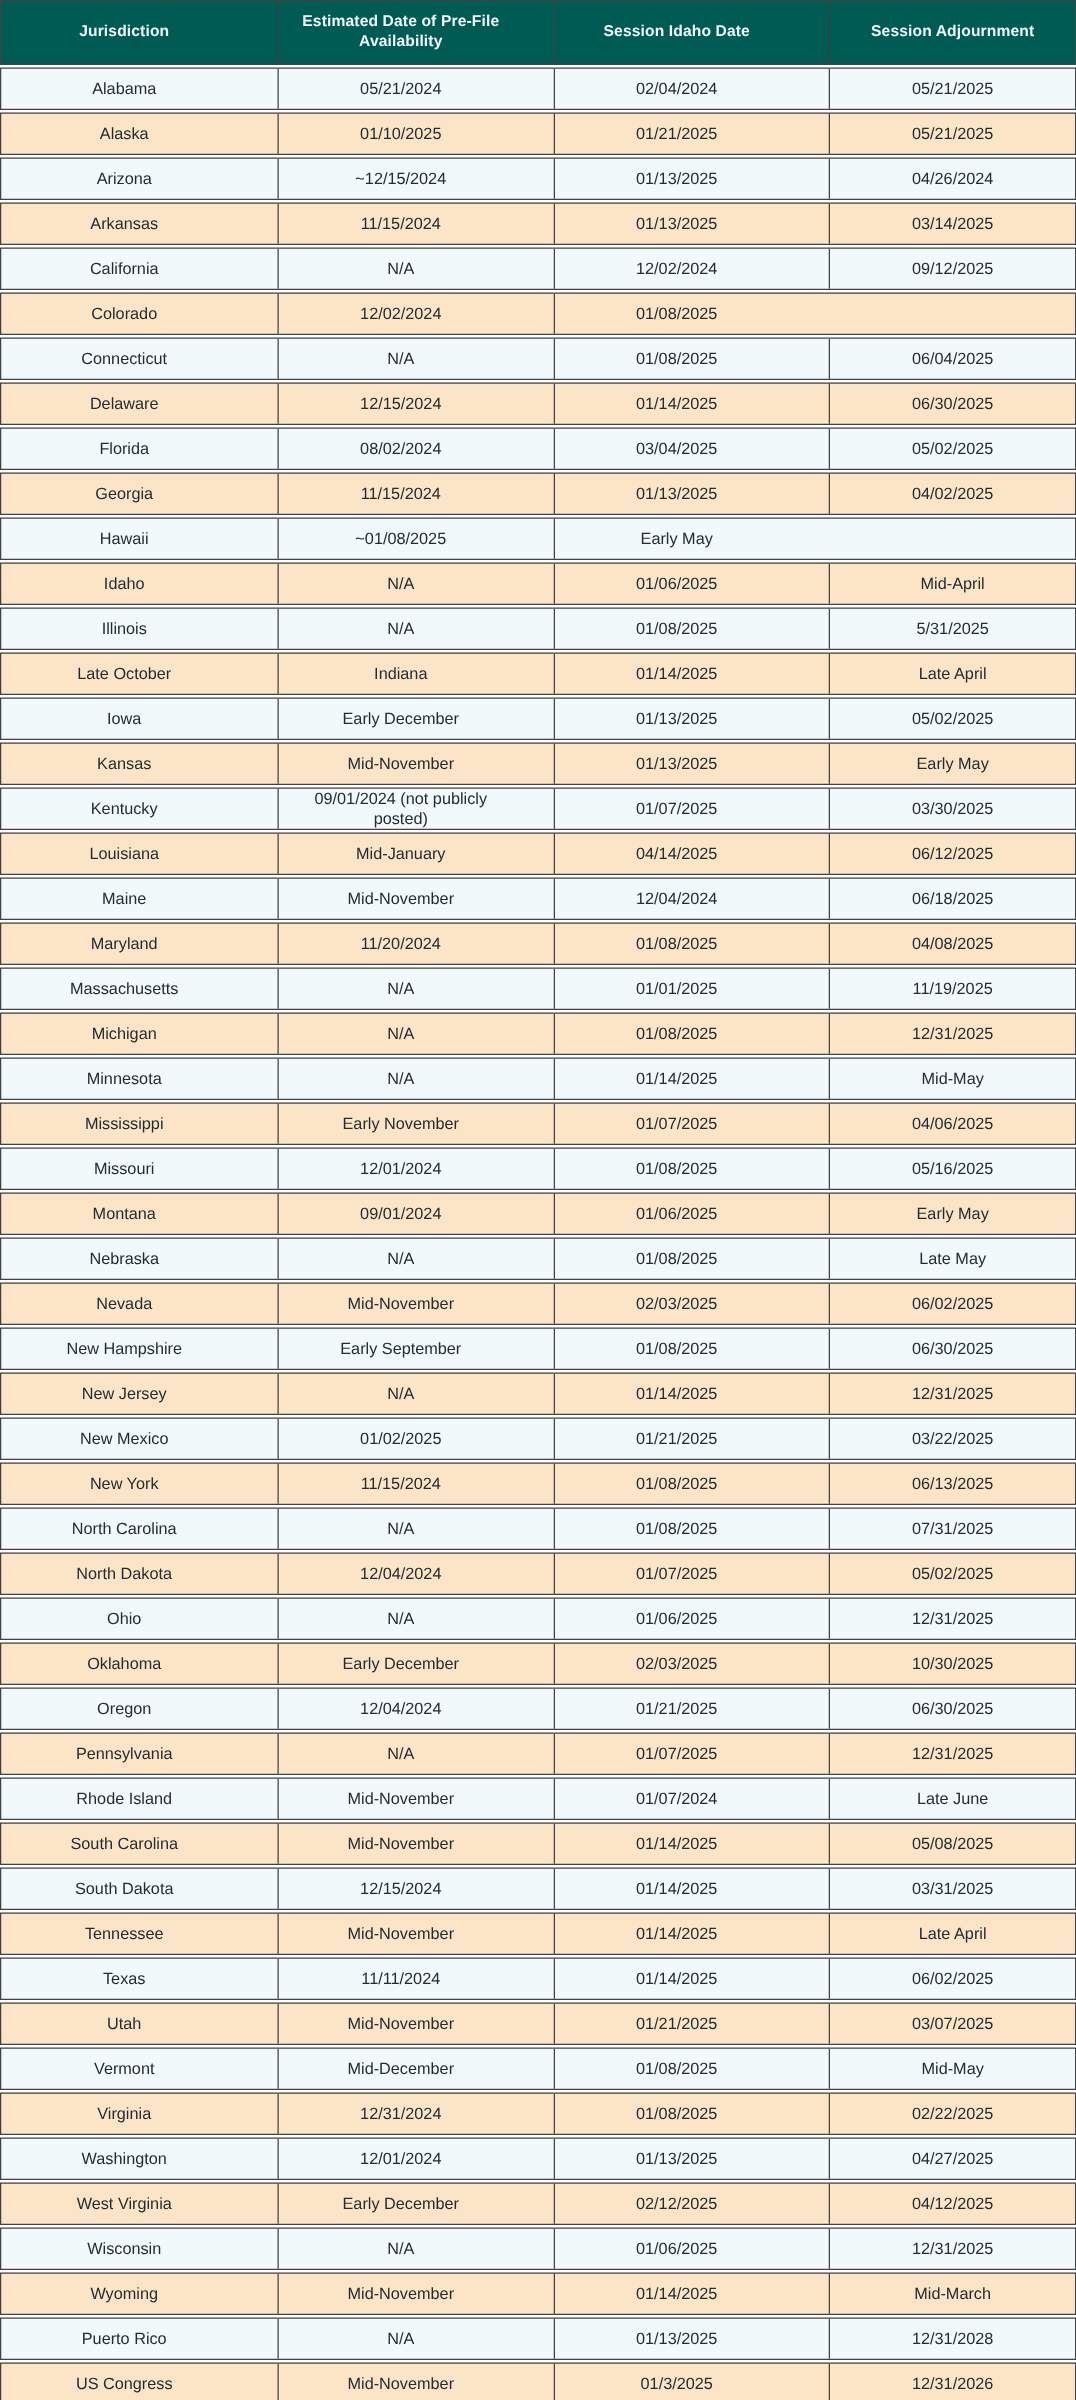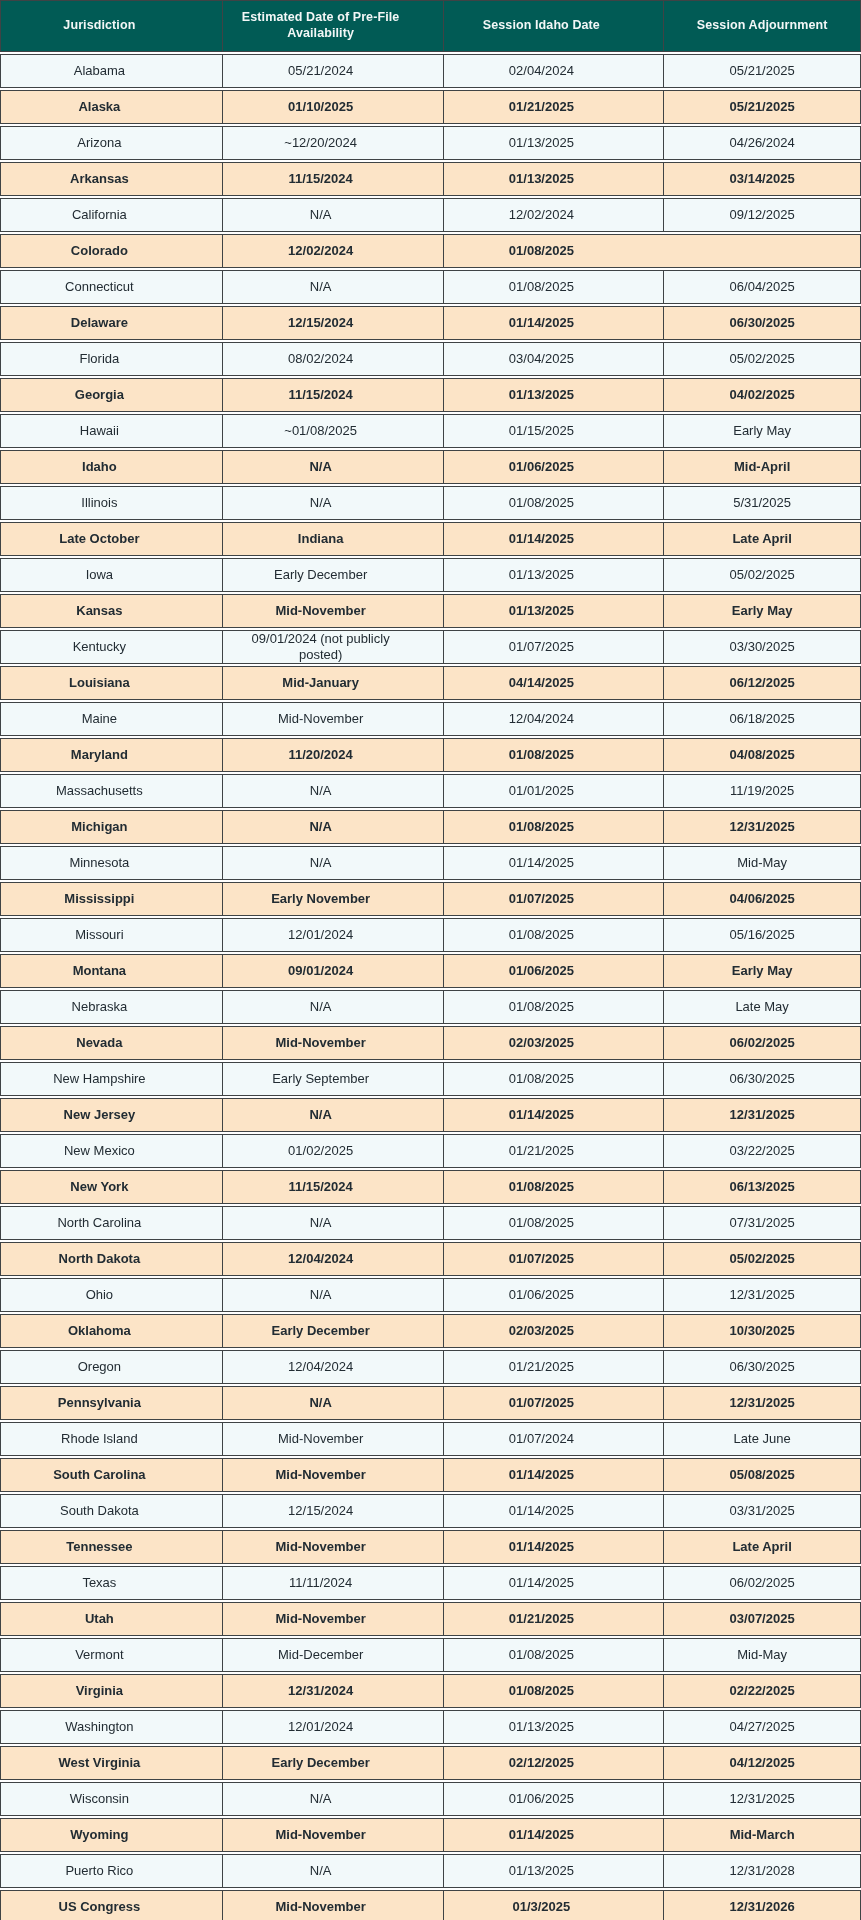--- a/index.html
+++ b/index.html
@@ -24,21 +24,20 @@
   .row{
     display:grid;
     grid-template-columns:repeat(4,1fr);
     border:1px solid var(--border);
     margin-bottom:2px;
     background:var(--row-light);
     gap:24px;
   }
   .row.alt{
     background:var(--row-peach);
-    font-weight:bold;
   }
   .row.header{
     background:var(--header-bg);
     color:var(--header-text);
     height:52px;
   }
   .cell{
     min-height:32px;
     display:flex;
     align-items:center;
@@ -75,21 +74,21 @@
     <div class="cell">05/21/2025</div>
   </div>
       <div class="row body alt">
     <div class="cell">Alaska</div>
     <div class="cell">01/10/2025</div>
     <div class="cell">01/21/2025</div>
     <div class="cell">05/21/2025</div>
   </div>
       <div class="row body">
     <div class="cell">Arizona</div>
-    <div class="cell">~12/20/2024</div>
+    <div class="cell">~12/15/2024</div>
     <div class="cell">01/13/2025</div>
     <div class="cell">04/26/2024</div>
   </div>
       <div class="row body alt">
     <div class="cell">Arkansas</div>
     <div class="cell">11/15/2024</div>
     <div class="cell">01/13/2025</div>
     <div class="cell">03/14/2025</div>
   </div>
       <div class="row body">
@@ -123,21 +122,20 @@
   </div>
       <div class="row body alt">
     <div class="cell">Georgia</div>
     <div class="cell">11/15/2024</div>
     <div class="cell">01/13/2025</div>
     <div class="cell">04/02/2025</div>
   </div>
       <div class="row body">
     <div class="cell">Hawaii</div>
     <div class="cell">~01/08/2025</div>
-    <div class="cell">01/15/2025</div>
     <div class="cell">Early May</div>
   </div>
       <div class="row body alt">
     <div class="cell">Idaho</div>
     <div class="cell">N/A</div>
     <div class="cell">01/06/2025</div>
     <div class="cell">Mid-April</div>
   </div>
       <div class="row body">
     <div class="cell">Illinois</div>

